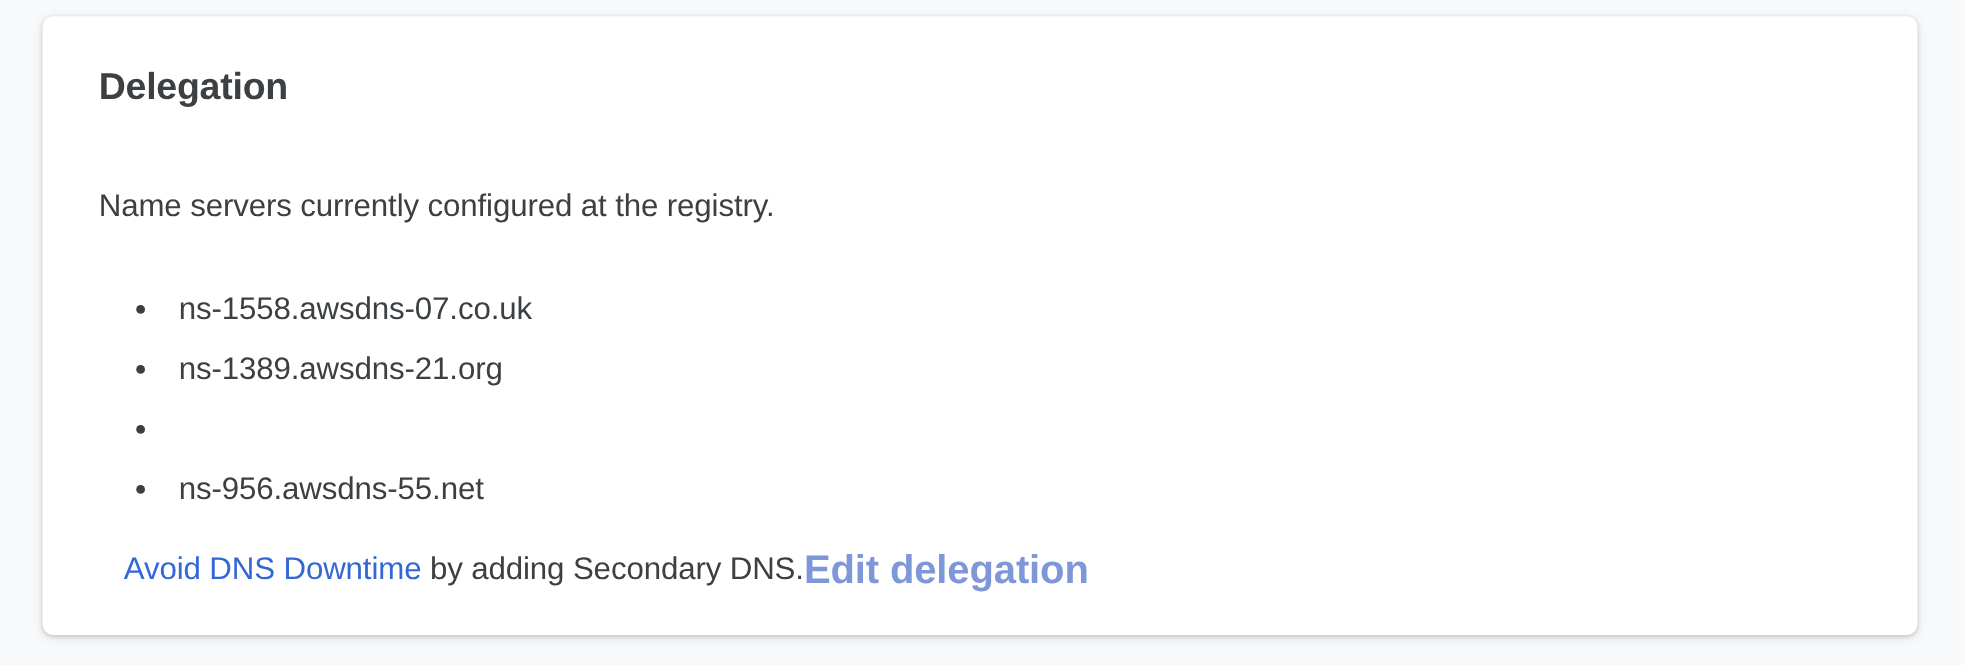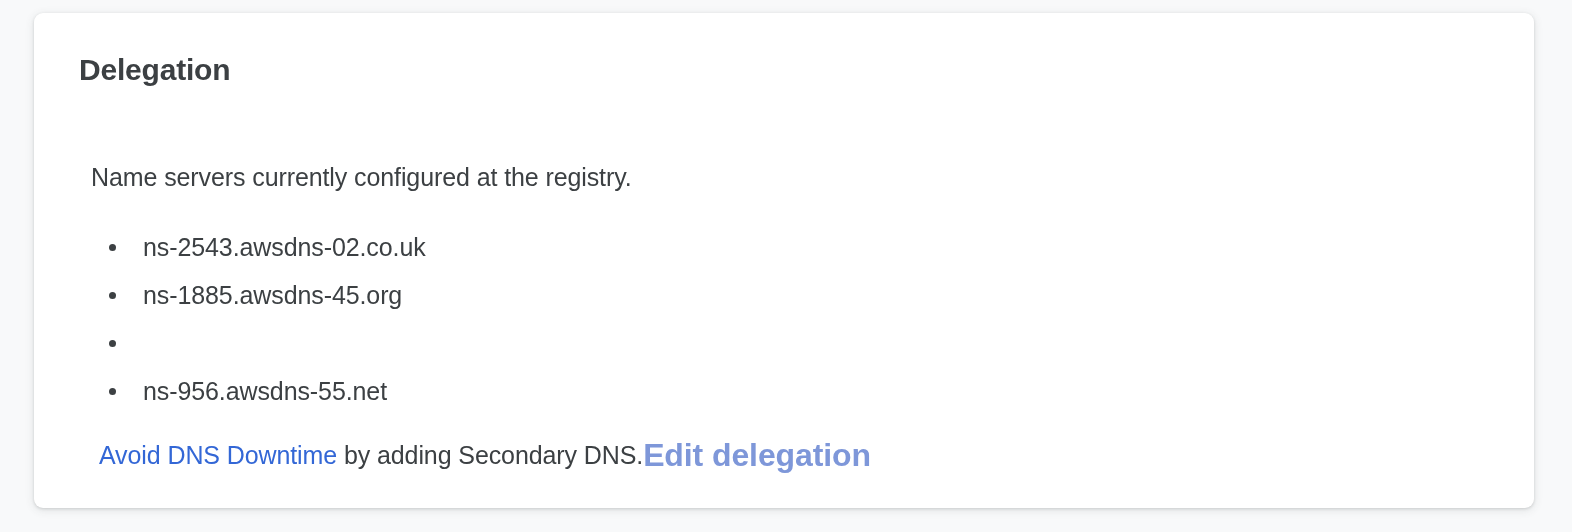--- a/index.html
+++ b/index.html
@@ -45,21 +45,21 @@
     font-weight: bold;
     letter-spacing: -0.2px;
     color: #3c4043;
     line-height: 38px;
   }
 
   .card-description {
     position: absolute;
     left: 45px;
     top: 135px;
-    margin: 12px;
+    margin: 0;
     font-size: 25px;
     font-weight: normal;
     color: #3c4043;
     line-height: 34px;
     letter-spacing: -0.1px;
   }
 
   .ns-list {
     position: absolute;
     left: 45px;
@@ -138,25 +138,25 @@
 
   <section class="card">
 
     <h2 class="card-title">Delegation</h2>
 
     <p class="card-description">Name servers currently configured at the registry.</p>
 
     <ul class="ns-list">
       <li class="ns-item">
         <span class="bullet"></span>
-        <span>ns-2543.awsdns-02.co.uk</span>
+        <span>ns-1558.awsdns-07.co.uk</span>
       </li>
       <li class="ns-item">
         <span class="bullet"></span>
-        <span>ns-1885.awsdns-45.org</span>
+        <span>ns-1389.awsdns-21.org</span>
       </li>
       <li class="ns-item">
         <span class="bullet"></span>
       </li>
       <li class="ns-item">
         <span class="bullet"></span>
         <span>ns-956.awsdns-55.net</span>
       </li>
     </ul>
 

